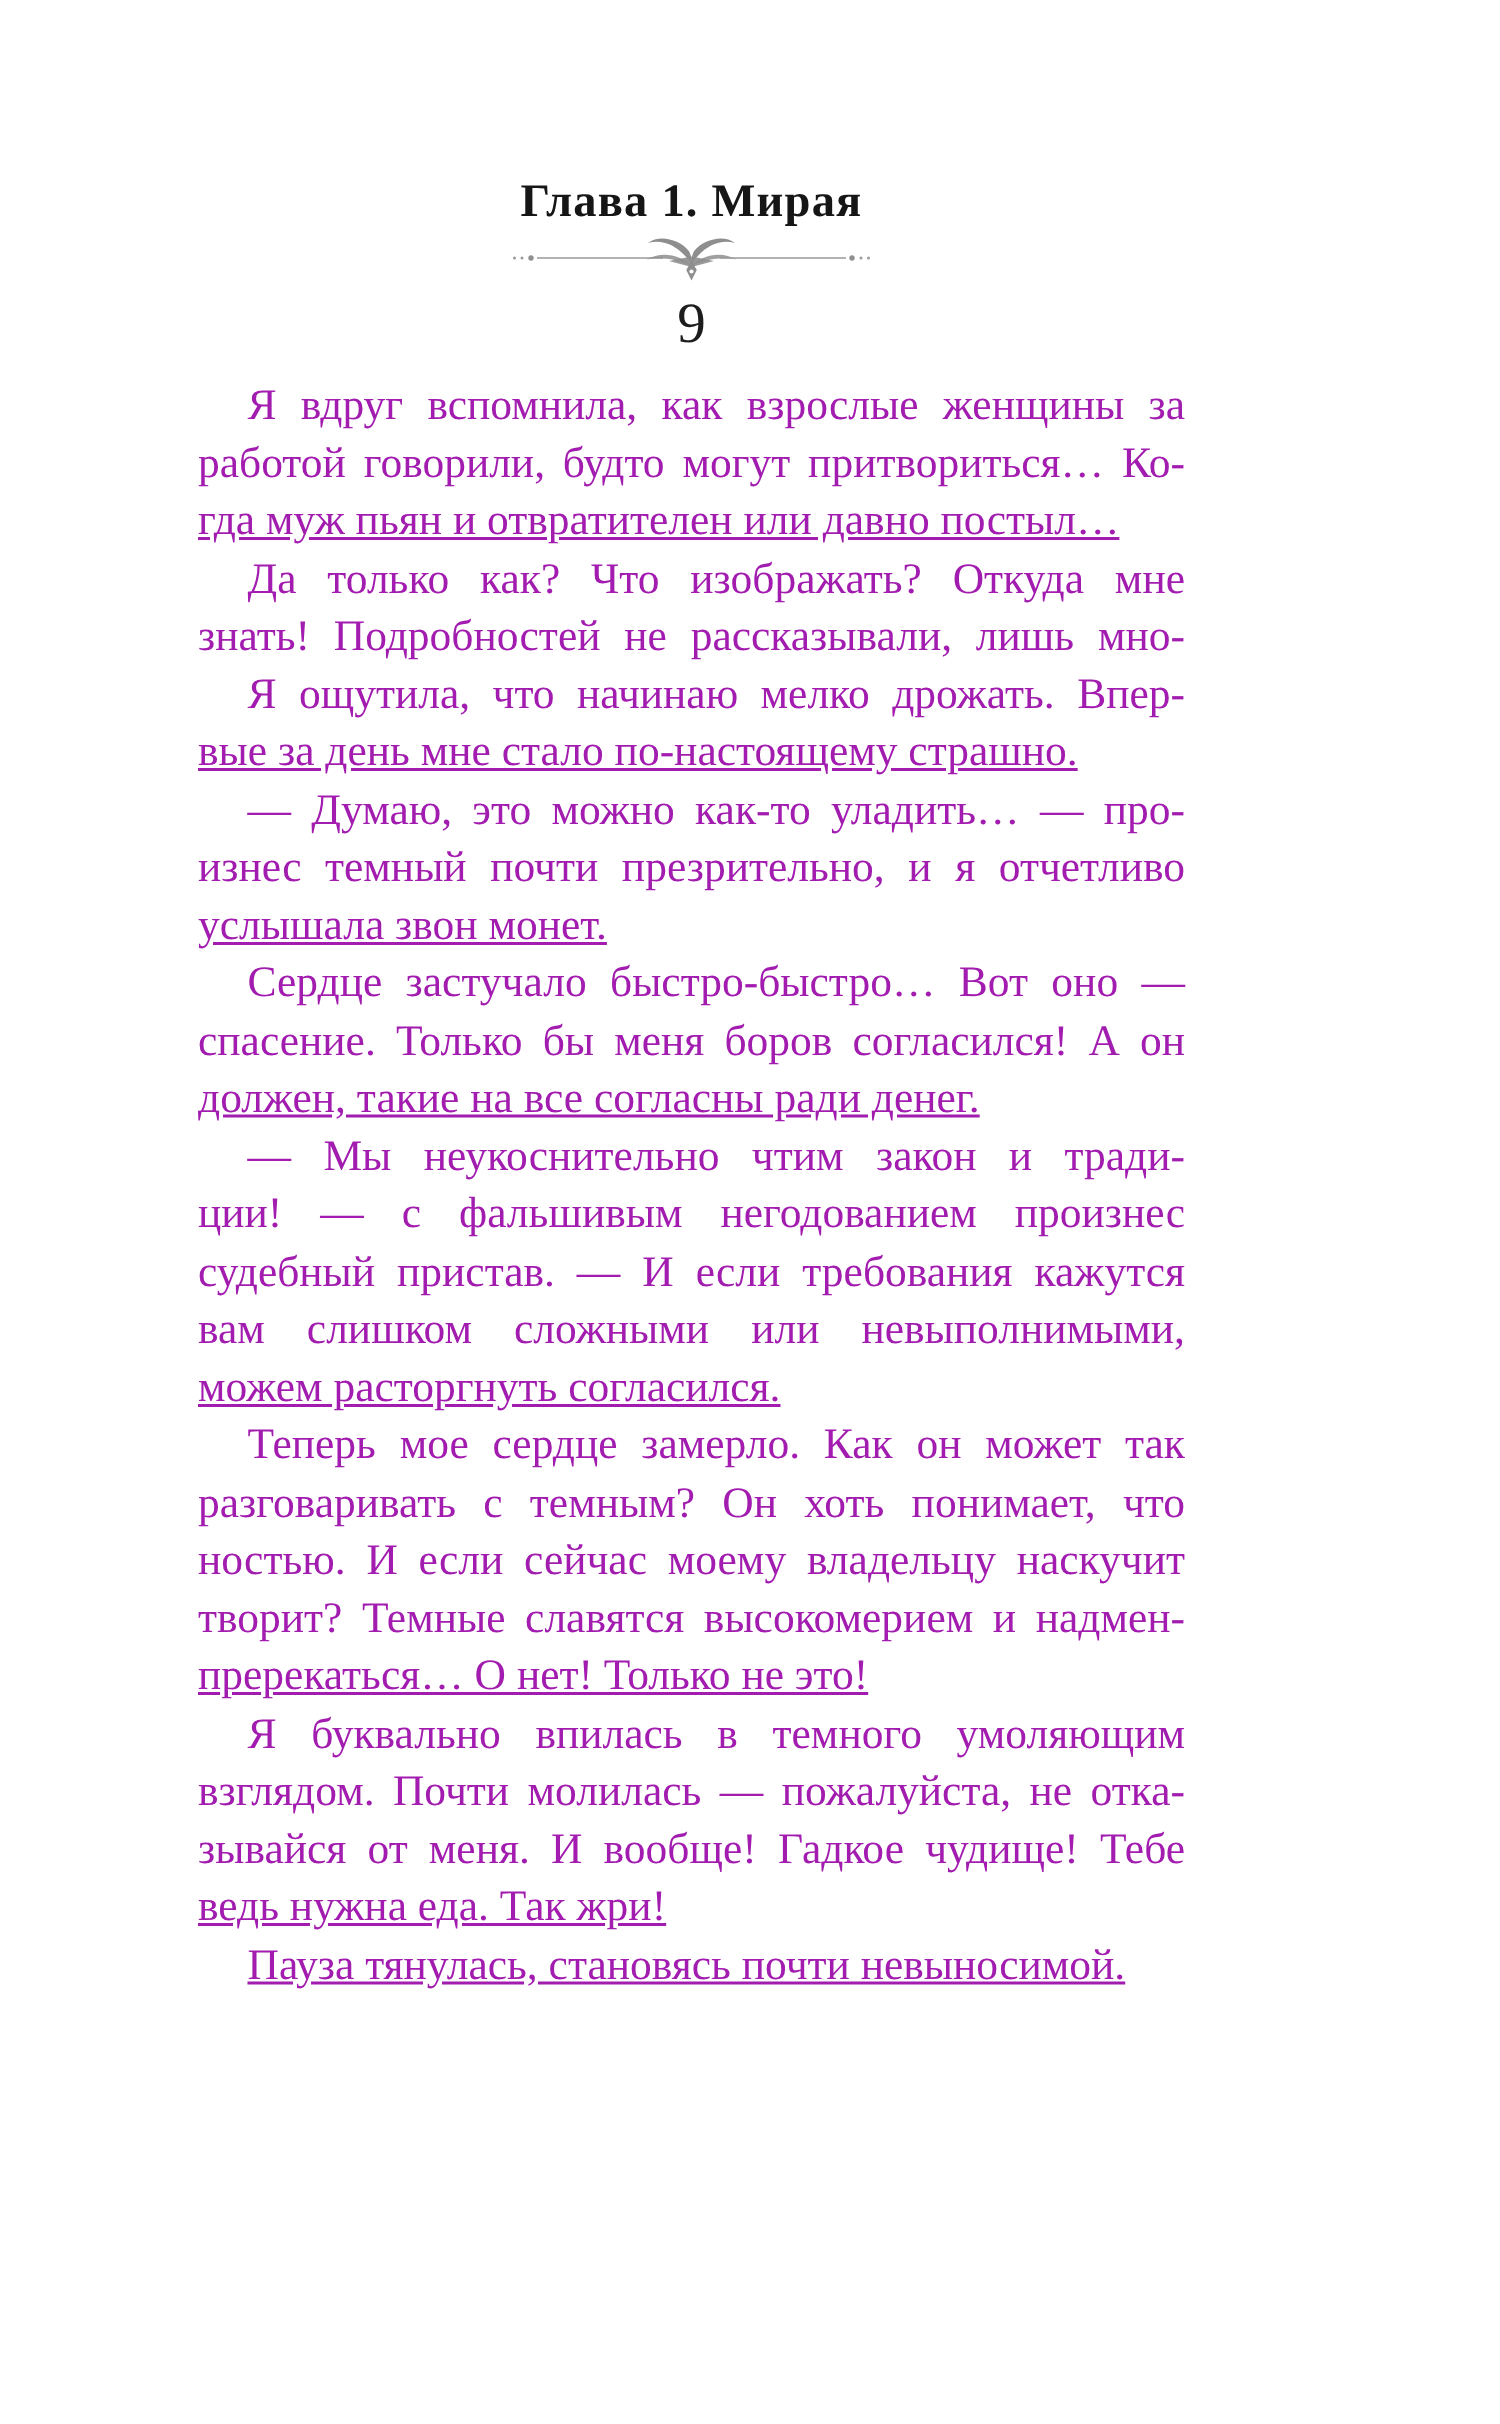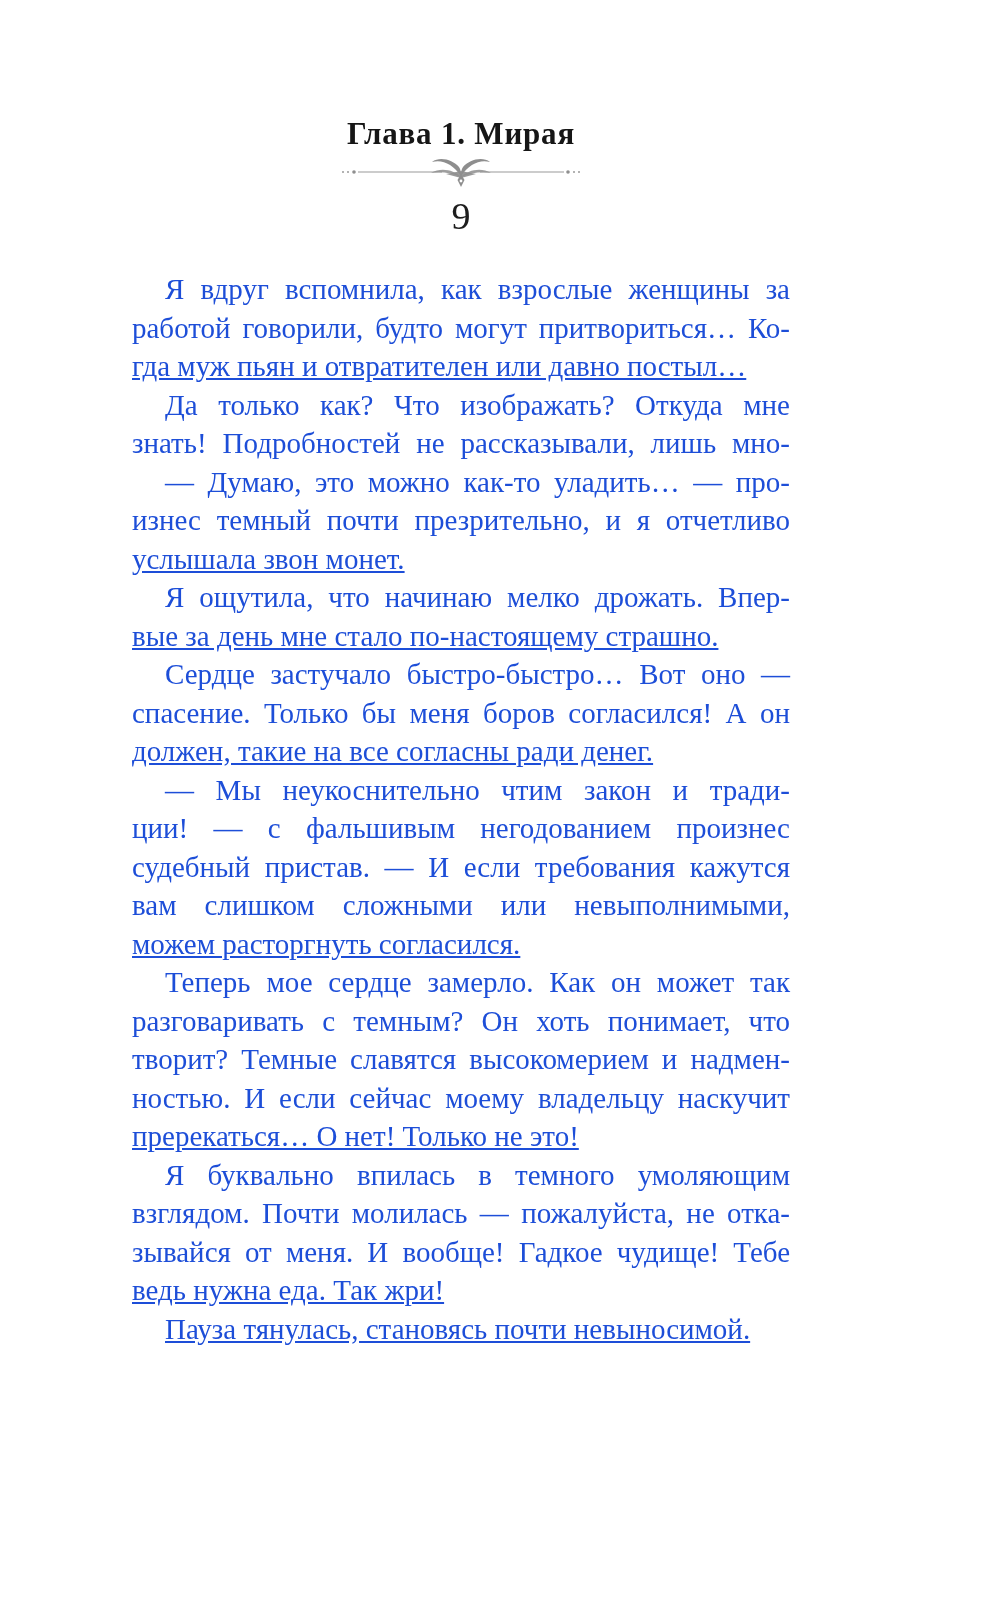--- a/index.html
+++ b/index.html
@@ -38,26 +38,26 @@
     left: 132px;
     width: 658px;
     text-align: center;
     font-size: 38px;
     line-height: 38px;
     font-weight: 400;
     color: #1d1d1d;
   }
   .page-text {
     position: absolute;
-    top: 270px;
+    top: 251px;
     left: 132px;
     width: 658px;
     font-size: 29px;
     line-height: 38.5px;
-    color: #1d4ed8;
+    color: #a21caf;
   }
   .line {
     text-align: justify;
     text-align-last: justify;
     white-space: normal;
     height: 38.5px;
     overflow: visible;
   }
   .line.last { text-align-last: left; text-decoration: underline; }
   .line.first { padding-left: 33px; }
@@ -102,45 +102,45 @@
       <div class="paragraph">
         <div class="line first">Я вдруг вспомнила, как взрослые женщины за</div>
         <div class="line">работой говорили, будто могут притвориться… Ко-</div>
         <div class="line last">гда муж пьян и отвратителен или давно постыл…</div>
       </div>
       <div class="paragraph">
         <div class="line first">Да только как? Что изображать? Откуда мне</div>
         <div class="line">знать! Подробностей не рассказывали, лишь мно-</div>
       </div>
       <div class="paragraph">
+        <div class="line first">Я ощутила, что начинаю мелко дрожать. Впер-</div>
+        <div class="line last">вые за день мне стало по-настоящему страшно.</div>
+      </div>
+      <div class="paragraph">
         <div class="line first">— Думаю, это можно как-то уладить… — про-</div>
         <div class="line">изнес темный почти презрительно, и я отчетливо</div>
         <div class="line last">услышала звон монет.</div>
-      </div>
-      <div class="paragraph">
-        <div class="line first">Я ощутила, что начинаю мелко дрожать. Впер-</div>
-        <div class="line last">вые за день мне стало по-настоящему страшно.</div>
       </div>
       <div class="paragraph">
         <div class="line first">Сердце застучало быстро-быстро… Вот оно —</div>
         <div class="line">спасение. Только бы меня боров согласился! А он</div>
         <div class="line last">должен, такие на все согласны ради денег.</div>
       </div>
       <div class="paragraph">
         <div class="line first">— Мы неукоснительно чтим закон и тради-</div>
         <div class="line">ции! — с фальшивым негодованием произнес</div>
         <div class="line">судебный пристав. — И если требования кажутся</div>
         <div class="line">вам слишком сложными или невыполнимыми,</div>
         <div class="line last">можем расторгнуть согласился.</div>
       </div>
       <div class="paragraph">
         <div class="line first">Теперь мое сердце замерло. Как он может так</div>
         <div class="line">разговаривать с темным? Он хоть понимает, что</div>
+        <div class="line">ностью. И если сейчас моему владельцу наскучит</div>
         <div class="line">творит? Темные славятся высокомерием и надмен-</div>
-        <div class="line">ностью. И если сейчас моему владельцу наскучит</div>
         <div class="line last">пререкаться… О нет! Только не это!</div>
       </div>
       <div class="paragraph">
         <div class="line first">Я буквально впилась в темного умоляющим</div>
         <div class="line">взглядом. Почти молилась — пожалуйста, не отка-</div>
         <div class="line">зывайся от меня. И вообще! Гадкое чудище! Тебе</div>
         <div class="line last">ведь нужна еда. Так жри!</div>
       </div>
       <div class="paragraph">
         <div class="line first last">Пауза тянулась, становясь почти невыносимой.</div>

